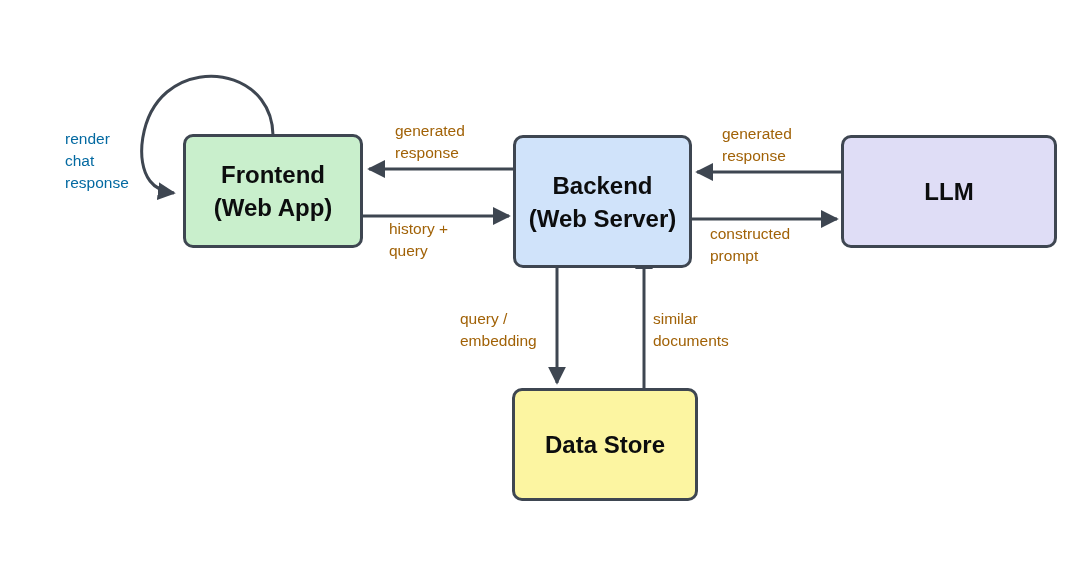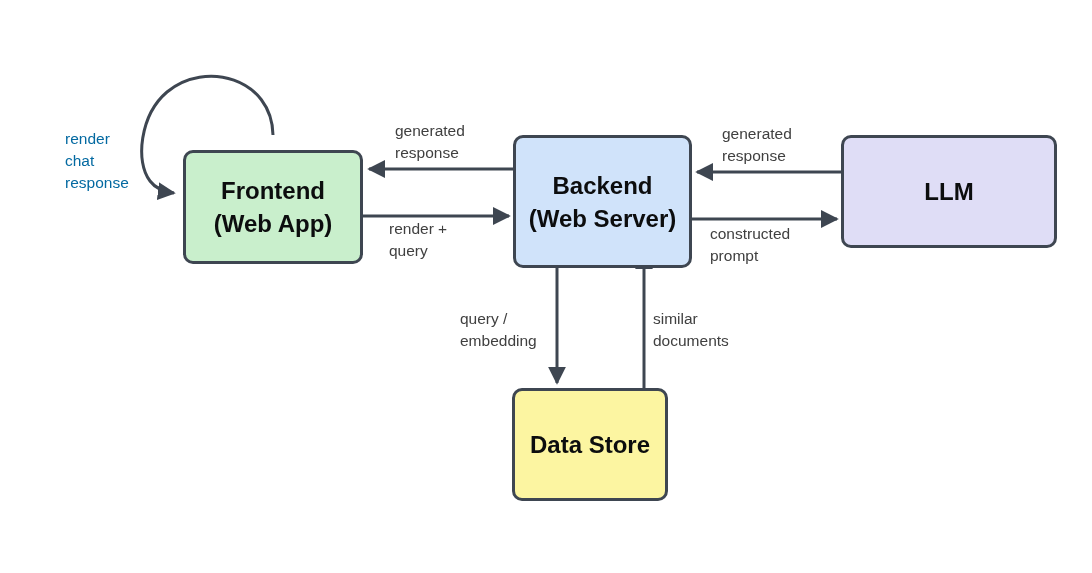--- a/index.html
+++ b/index.html
@@ -30,29 +30,29 @@
     display: flex;
     align-items: center;
     justify-content: center;
     text-align: center;
     font-weight: bold;
     font-size: 24px;
     line-height: 33px;
     color: #0c0d0e;
     white-space: pre-line;
   }
-  .node-frontend  { left: 183px; top: 134px; width: 180px; height: 114px; background: #c9efcc; margin-top: 16px; }
+  .node-frontend  { left: 183px; top: 134px; width: 180px; height: 114px; background: #c9efcc; }
   .node-backend   { left: 513px; top: 135px; width: 179px; height: 133px; background: #d0e3fa; }
   .node-llm       { left: 841px; top: 135px; width: 216px; height: 113px; background: #dfddf6; }
-  .node-datastore { left: 512px; top: 388px; width: 156px; height: 113px; background: #fcf5a1; }
+  .node-datastore { left: 512px; top: 388px; width: 186px; height: 113px; background: #fcf5a1; }
   .edge-label {
     position: absolute;
     font-size: 15.5px;
     line-height: 22px;
-    color: #404040;
+    color: #a16207;
     white-space: pre-line;
     background: #ffffff;
     text-align: left;
   }
   .edge-label.dark { color: #0369a1; }
   .lbl-render        { left: 65px;  top: 128px; }
   .lbl-gen-left      { left: 395px; top: 120px; }
   .lbl-history       { left: 389px; top: 218px; }
   .lbl-gen-right     { left: 722px; top: 123px; }
   .lbl-constructed   { left: 710px; top: 223px; }
@@ -101,21 +101,21 @@
 
   <div class="node node-datastore">Data Store</div>
 
   <div class="edge-label dark lbl-render">render
 chat
 response</div>
 
   <div class="edge-label lbl-gen-left">generated
 response</div>
 
-  <div class="edge-label lbl-history">render +
+  <div class="edge-label lbl-history">history +
 query</div>
 
   <div class="edge-label lbl-gen-right">generated
 response</div>
 
   <div class="edge-label lbl-constructed">constructed
 prompt</div>
 
   <div class="edge-label lbl-query-emb">query /
 embedding</div>

